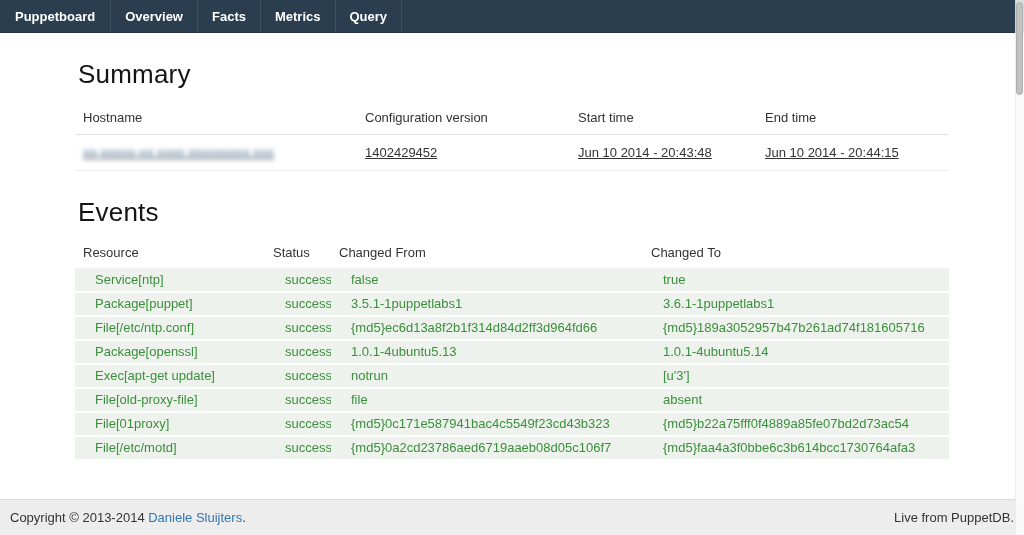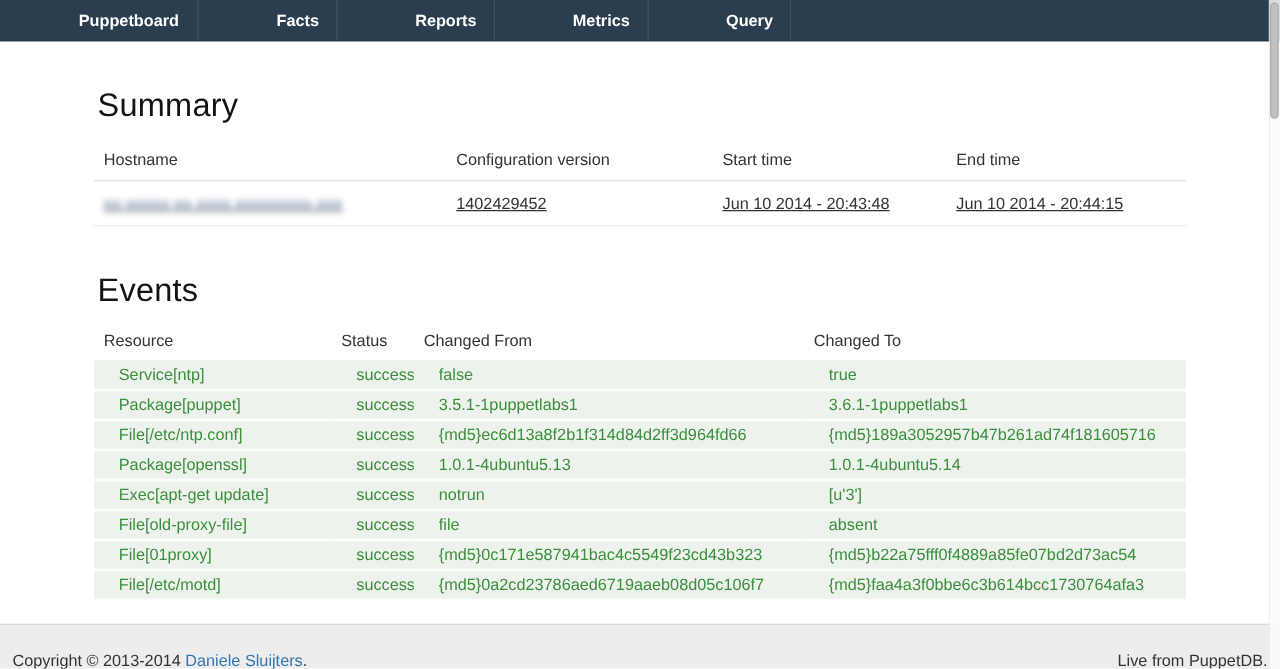--- a/index.html
+++ b/index.html
@@ -28,35 +28,34 @@
   .nav-item {
     display: flex;
     align-items: center;
     padding: 0 14px;
     color: #ffffff;
     font-size: 13px;
     font-weight: 600;
     cursor: pointer;
     border-right: 1px solid rgba(255,255,255,0.10);
     text-decoration: none;
-    margin-left: 48px;
   }
   .nav-item.brand { padding: 0 15px; }
 
   
   .container {
     width: 904px;
     margin: 0 auto;
     padding: 0 15px;
   }
   h1.section-title {
     font-size: 26px;
     font-weight: 500;
     color: #141414;
-    margin: 36px 0 10px 3px;
+    margin: 26px 0 10px 3px;
     letter-spacing: 0.2px;
   }
 
   
   table {
     width: 100%;
     border-collapse: collapse;
     font-size: 13px;
     table-layout: fixed;
   }
@@ -97,21 +96,21 @@
   
   .footer {
     position: absolute;
     left: 0; right: 0; bottom: 0;
     height: 36px;
     line-height: 35px;
     background: #ededed;
     border-top: 1px solid #d9d9d9;
     font-size: 13px;
     color: #333;
-    padding: 11px 10px;
+    padding: 0 10px;
   }
   .footer .left { float: left; }
   .footer .right { float: right; }
 
   
   .scrollbar-track {
     position: absolute;
     top: 0; right: 0;
     width: 9px; height: 100%;
     background: rgba(250,250,250,0.85);
@@ -127,22 +126,22 @@
     cursor: pointer;
   }
 </style>
 </head>
 <body>
 
 <div class="page">
 
   <div class="navbar">
     <a class="nav-item brand">Puppetboard</a>
+    <a class="nav-item">Overview</a>
     <a class="nav-item">Facts</a>
-    <a class="nav-item">Reports</a>
     <a class="nav-item">Metrics</a>
     <a class="nav-item">Query</a>
   </div>
 
   <div class="container">
 
     <h1 class="section-title">Summary</h1>
 
     <table class="summary-table">
       <colgroup>

